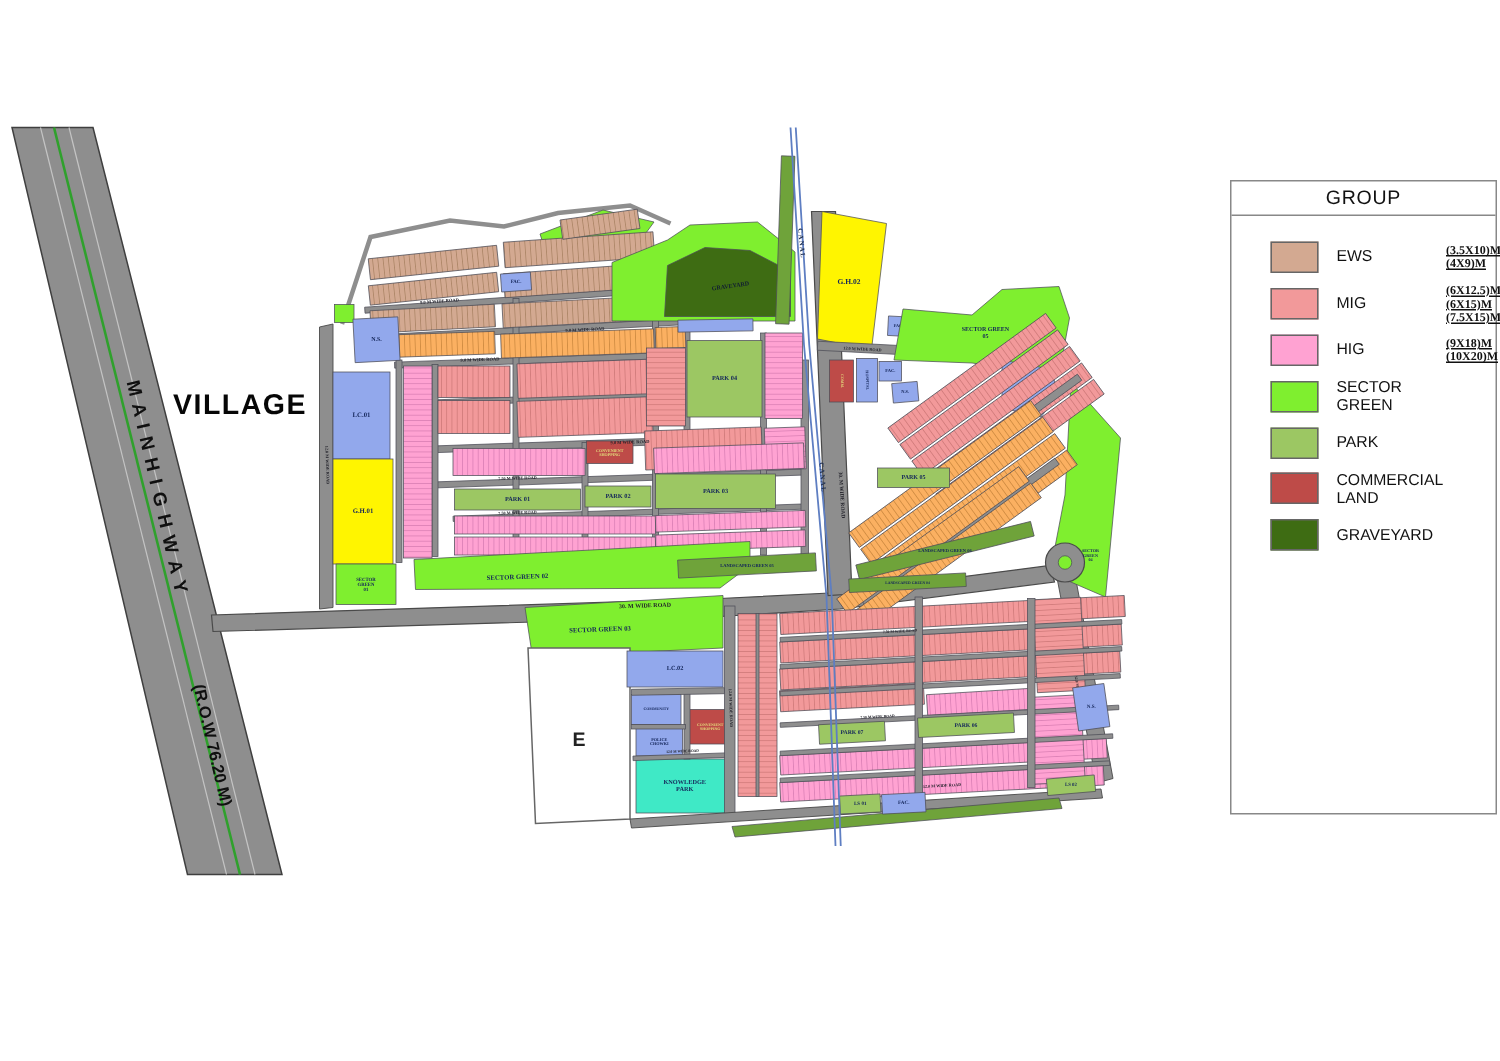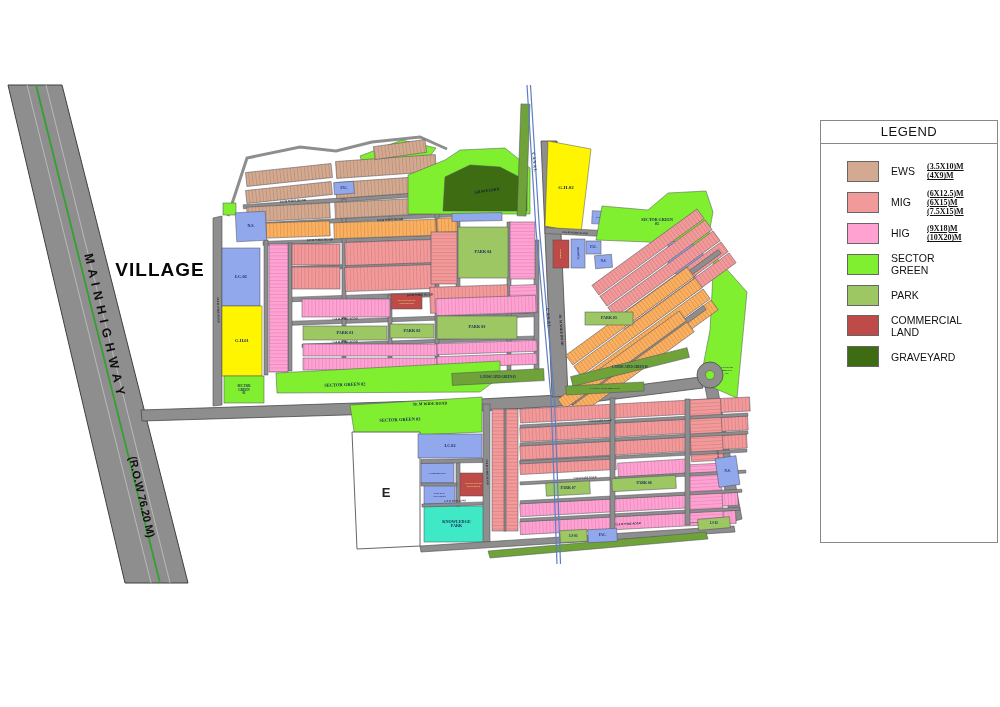--- a/index.html
+++ b/index.html
@@ -6,21 +6,21 @@
   .canvas{position:relative;width:1000px;height:707px;background:#fff;overflow:hidden;
           font-family:"Liberation Sans",sans-serif;}
   .map-svg{position:absolute;left:0;top:0;}
   .legend{position:absolute;left:820px;top:120px;width:178px;height:423px;
           background:#fff;border:1px solid #888;box-sizing:border-box;}
   .legend-title{height:22px;line-height:22px;text-align:center;font-size:13px;
           letter-spacing:.5px;color:#111;border-bottom:1px solid #888;}
   .legend-items{padding:12px 4px 0 26px;}
   .lg-row{height:30.9px;display:flex;align-items:center;}
   .lg-swatch{width:30px;height:19px;border:1px solid #666;flex:0 0 auto;margin-right:12px;}
-  .lg-label{width:36px;font-size:10.5px;color:#111;flex:0 0 auto;}
+  .lg-label{width:73px;font-size:10.5px;color:#111;flex:0 0 auto;}
   .lg-sizes{font-family:"Liberation Serif",serif;font-weight:bold;font-size:8px;
           line-height:1.15;color:#111;text-decoration:underline;}
 </style>
 </head>
 <body>
 
 <div class="canvas">
   <svg class="map-svg" width="1000" height="707" viewBox="0 0 1000 707" xmlns="http://www.w3.org/2000/svg">
     <defs>
       <pattern id="p-ews-v" patternUnits="userSpaceOnUse" width="3.5" height="10">
@@ -571,21 +571,21 @@
         <g>
           <text x="561" y="330" text-anchor="middle" dominant-baseline="middle" font-size="3.6" font-weight="bold" fill="#23232B" font-family="&quot;Liberation Serif&quot;, serif" transform="rotate(86 561 330)">30. M WIDE ROAD</text>
         </g>
         <g>
           <text x="430" y="404" text-anchor="middle" dominant-baseline="middle" font-size="4" font-weight="bold" fill="#23232B" font-family="&quot;Liberation Serif&quot;, serif" transform="rotate(-2 430 404)">30. M WIDE ROAD</text>
         </g>
       </g>
   </svg>
 
   <div class="legend">
-    <div class="legend-title">LEGEND</div>
+    <div class="legend-title">GROUP</div>
     <div class="legend-items">
         <div class="lg-row">
           <span class="lg-swatch" style="background: rgb(211, 169, 145);"></span>
           <span class="lg-label">EWS</span>
           <span class="lg-sizes">
             <div>(3.5X10)M</div>
             <div>(4X9)M</div>
           </span>
         </div>
         <div class="lg-row">

